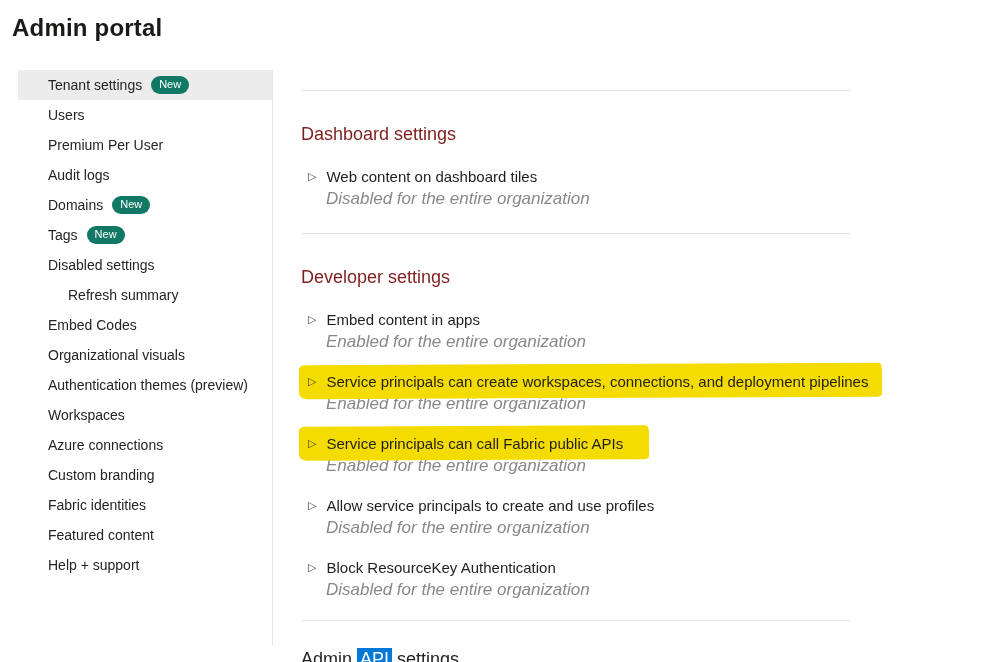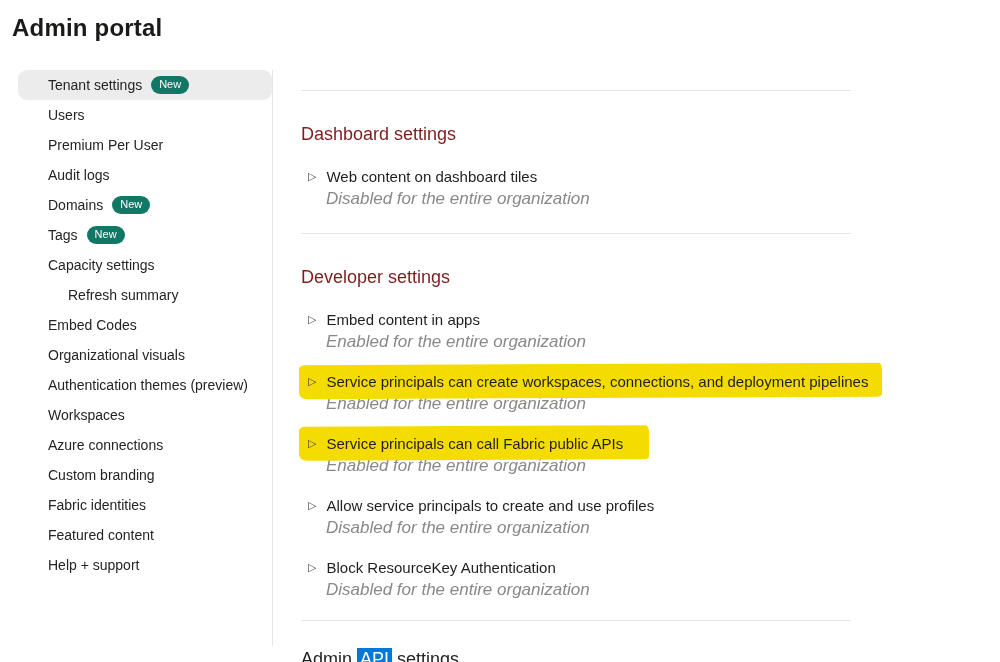--- a/index.html
+++ b/index.html
@@ -22,21 +22,21 @@
     position: absolute; left: 18px; top: 70px;
     width: 255px; min-height: 576px;
     border-right: 1px solid #e7e7e7;
   }
   .nav-item {
     height: 30px; display: flex; align-items: center;
     padding-left: 30px;
     font-size: 14px; color: #252423;
     cursor: pointer; white-space: nowrap;
   }
-  .nav-item.selected { background: #ececec; border-radius: 9px; }
+  .nav-item.selected { background: #ececec; }
   .nav-item.indent { padding-left: 50px; align-items: center; }
   .badge {
     margin-left: 9px;
     background: #117865; color: #ffffff;
     font-size: 11px; line-height: 1;
     padding: 3px 8px 4px 8px;
     border-radius: 10px;
     font-weight: 400;
   }
   
@@ -119,21 +119,21 @@
   </div>
   <div class="nav-item">
     <span>Domains</span>
     <span class="badge">New</span>
   </div>
   <div class="nav-item">
     <span>Tags</span>
     <span class="badge">New</span>
   </div>
   <div class="nav-item">
-    <span>Capacity settings</span>
+    <span>Disabled settings</span>
   </div>
   <div class="nav-item indent">
     <span>Refresh summary</span>
   </div>
   <div class="nav-item">
     <span>Embed Codes</span>
   </div>
   <div class="nav-item">
     <span>Organizational visuals</span>
   </div>

